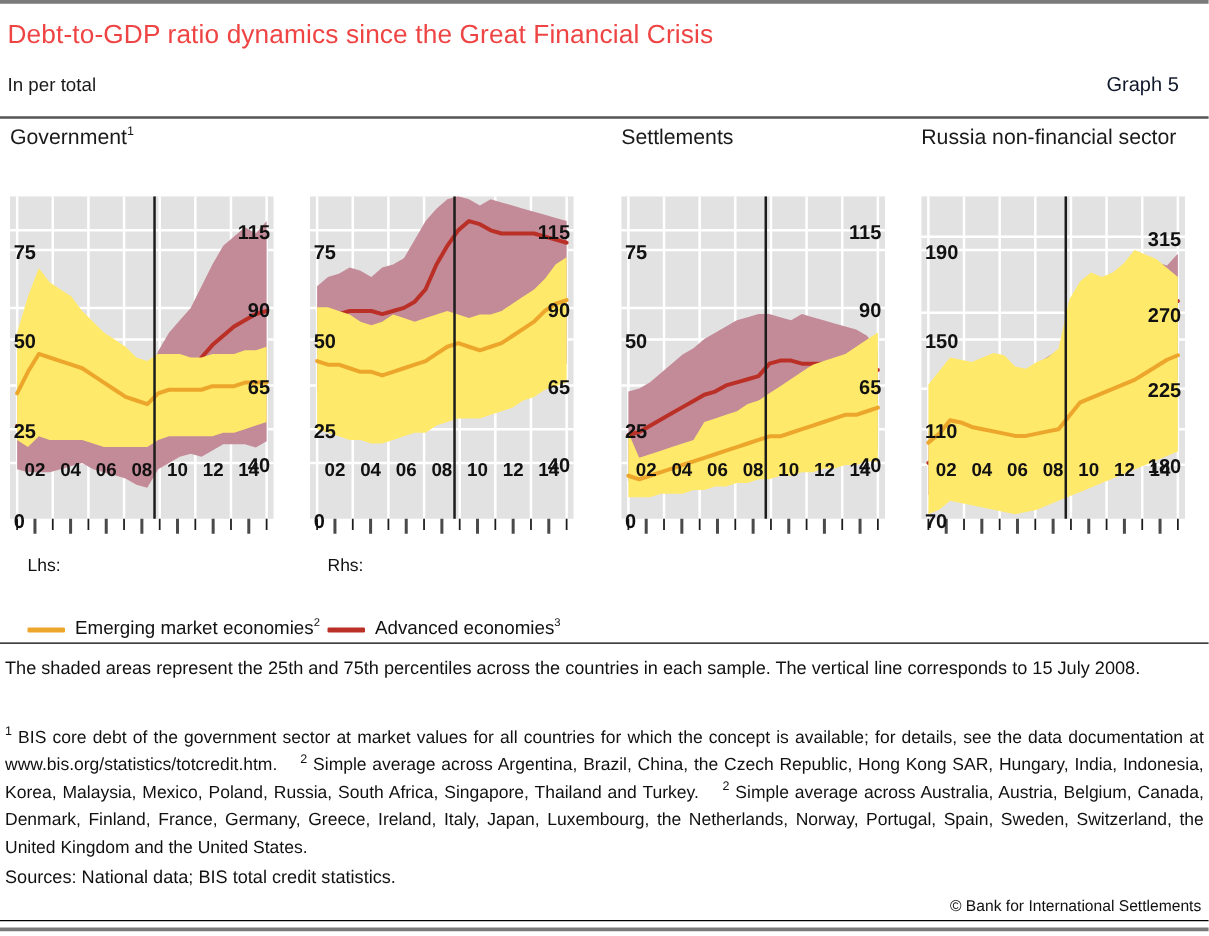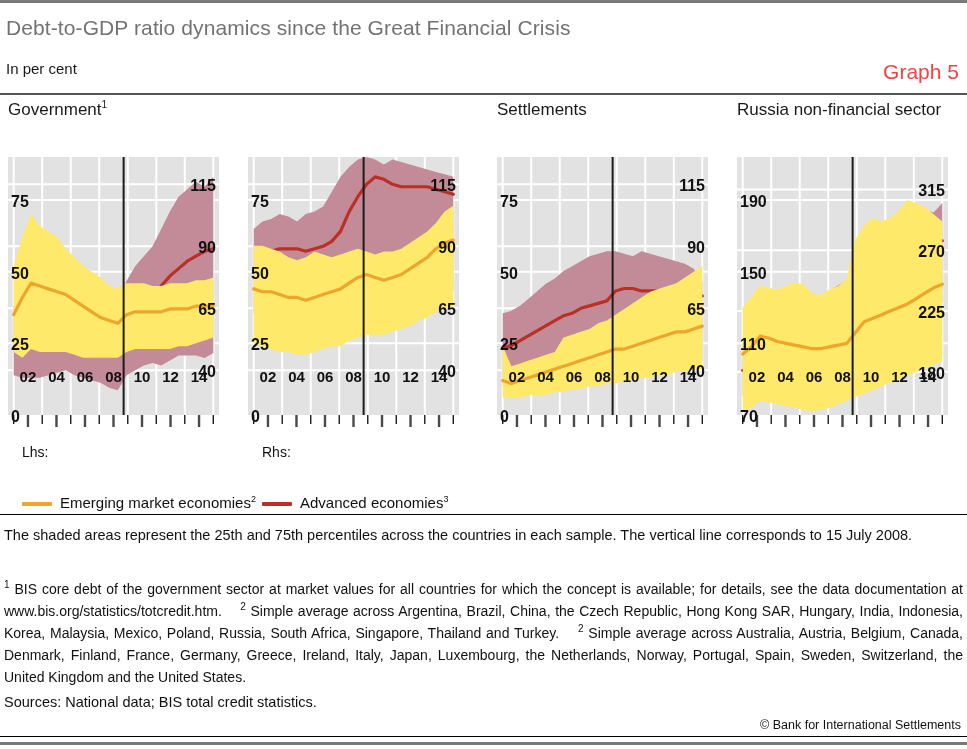--- a/index.html
+++ b/index.html
@@ -14,28 +14,28 @@
   
   .rule-top{position:absolute;left:0;top:0;width:967px;height:3px;background:#7a7a7a;}
   .rule-under-sub{position:absolute;left:0;top:93px;width:967px;height:2px;background:#555;}
   .rule-footnote{position:absolute;left:0;top:514px;width:967px;height:1px;background:#000;}
   .rule-bottom{position:absolute;left:0;top:742px;width:967px;height:3px;background:#7a7a7a;}
   .rule-above-bottom{position:absolute;left:0;top:736px;width:967px;height:1px;background:#000;}
 
   
   .title{
     position:absolute;left:6px;top:16px;
-    font-size:21px;font-weight:400;letter-spacing:.1px;color:#737373;
+    font-size:21px;font-weight:400;letter-spacing:.1px;color:#ef4444;
     white-space:nowrap;
   }
   .subtitle{
     position:absolute;left:6px;top:60px;font-size:15px;color:#1a1a1a;white-space:nowrap;
   }
   .graphno{
-    position:absolute;right:8px;top:60px;font-size:21px;color:#ef4444;white-space:nowrap;
+    position:absolute;right:24px;top:60px;font-size:16px;color:#0f172a;white-space:nowrap;
   }
 
   
   .panel{position:absolute;top:100px;width:232px;height:340px;}
   .panel-title{
     position:absolute;left:0;top:0;width:232px;
     font-size:17px;line-height:20px;color:#1a1a1a;font-weight:400;
   }
   .panel-title sup{font-size:10px;vertical-align:super;line-height:0;}
   .plotwrap{position:absolute;left:0;top:57px;width:232px;height:280px;}
@@ -75,21 +75,21 @@
   }
 </style>
 </head>
 <body>
 
 <div class="page">
 
   <div class="rule-top"></div>
 
   <div class="title">Debt-to-GDP ratio dynamics since the Great Financial Crisis</div>
-  <div class="subtitle">In per cent</div>
+  <div class="subtitle">In per total</div>
   <div class="graphno">Graph 5</div>
   <div class="rule-under-sub"></div>
 
   <div id="panels">
       <div class="panel" style="left: 8px;">
         <div class="panel-title"><span>Government</span><sup>1</sup></div>
         <div class="plotwrap">
           <svg class="plot" width="211" height="280" viewBox="0 0 211 280">
             <rect x="0" y="0" width="211" height="258" fill="#e2e2e2"></rect>
             <g>

